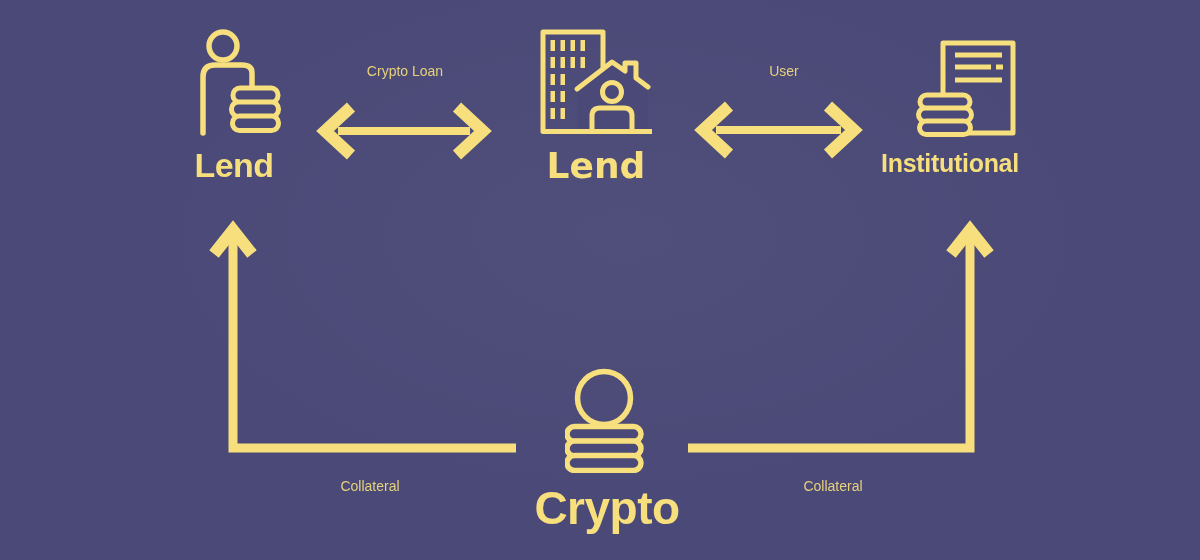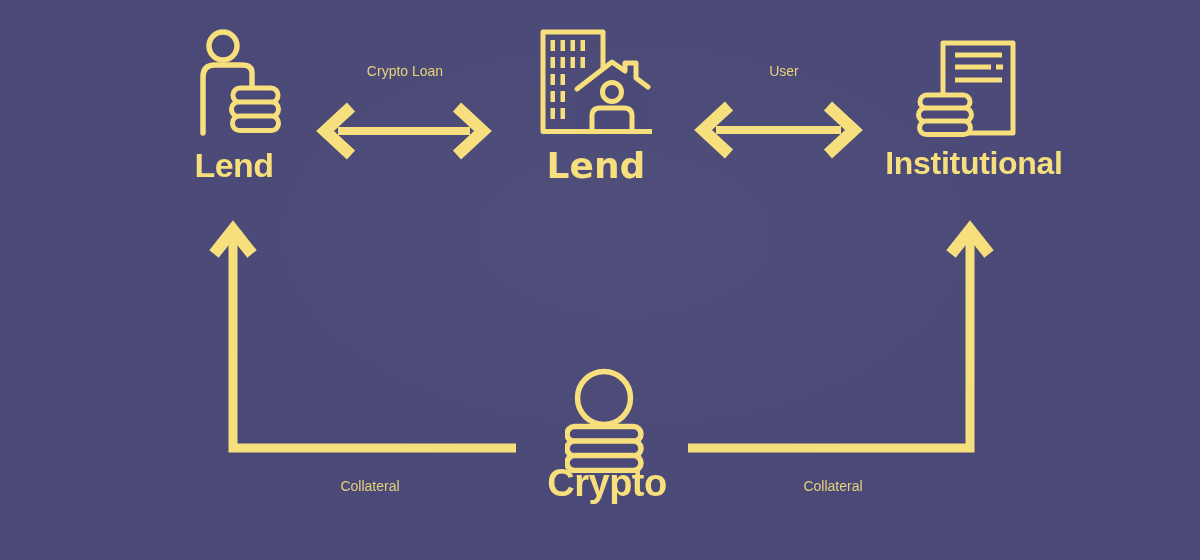--- a/index.html
+++ b/index.html
@@ -45,22 +45,22 @@
   .node-label {
     position: absolute;
     text-align: center;
     color: var(--accent);
     font-weight: 700;
     letter-spacing: -0.5px;
   }
   .lbl-user   { left: 159px; top: 146px; width: 150px; font-size: 34px; }
   .lbl-lend   { left: 521px; top: 145px; width: 150px; font-size: 36px;
                 font-family: "DejaVu Sans", sans-serif; letter-spacing: 0; }
-  .lbl-inst   { left: 869px; top: 148px; width: 210px; font-size: 32px; line-height: 30px; letter-spacing: -0.3px; }
-  .lbl-crypto { left: 507px; top: 462px; width: 200px; font-size: 38px; }
+  .lbl-inst   { left: 845px; top: 148px; width: 210px; font-size: 25px; line-height: 30px; letter-spacing: -0.3px; }
+  .lbl-crypto { left: 507px; top: 481px; width: 200px; font-size: 46px; }
 
   .edge-label {
     position: absolute;
     text-align: center;
     color: var(--accent-soft);
     font-weight: 400;
     font-size: 14px;
   }
   .lbl-cryptoloan { left: 305px; top: 63px;  width: 200px; }
   .lbl-loan       { left: 684px; top: 63px;  width: 200px; }

